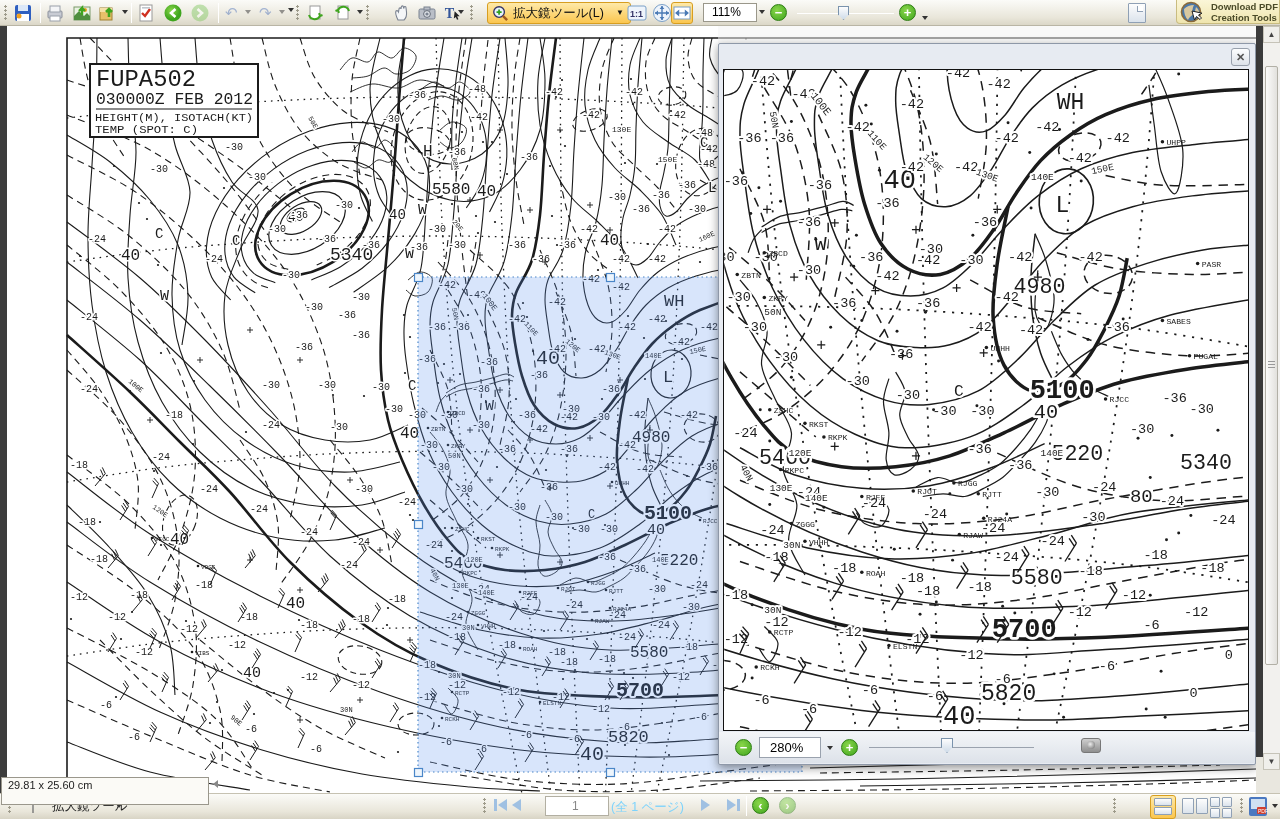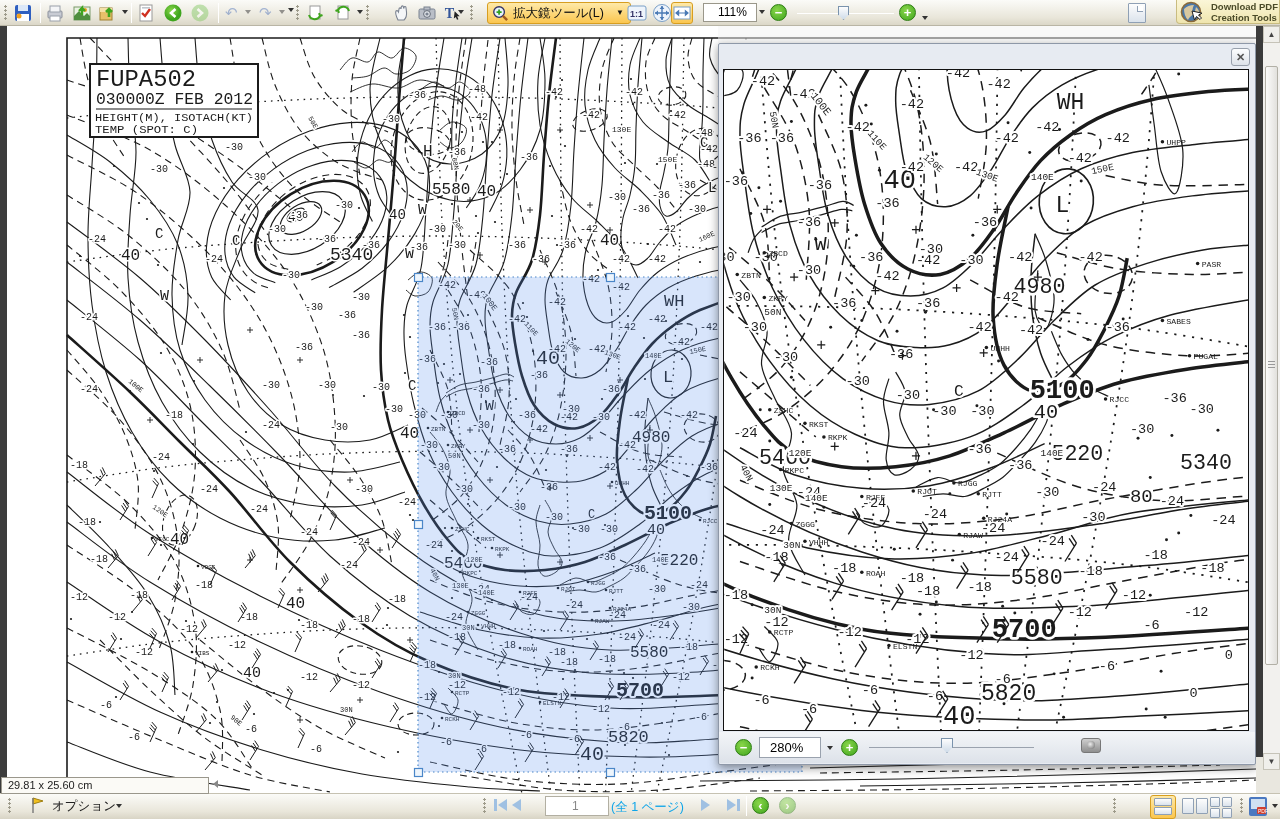--- a/index.html
+++ b/index.html
@@ -3,33 +3,33 @@
 *{margin:0;padding:0;box-sizing:border-box}
 body{width:1280px;height:819px;overflow:hidden;position:relative;font-family:"Liberation Sans",sans-serif;background:#3c3c3c}
 .abs{position:absolute}
 .tb-top{left:0;top:0;width:1280px;height:26px;background:linear-gradient(#fbfbf8,#e9e6da 70%,#dbd7c8);border-bottom:1px solid #b9b5a5}
 .grip{width:4px;height:16px;top:5px;background-image:radial-gradient(circle at 1.5px 1.5px,#9d9a8a 1px,transparent 1.2px);background-size:4px 4px}
 .vsep{width:1px;height:20px;top:3px;background:#c4c0b0;border-right:1px solid #fff}
 .ico{top:3px;width:20px;height:20px}
 .dn{top:10px;width:0;height:0;border-left:3px solid transparent;border-right:3px solid transparent;border-top:4px solid #333}
 .dn2{top:16px;width:7px;height:5px}
 .magbtn{left:487px;top:2px;width:144px;height:22px;background:linear-gradient(#fee9a8,#fbc64f);border:1px solid #d79e20;border-radius:3px;font-size:12.5px;color:#111;line-height:20px}
-.zoombox{left:703px;top:3px;width:54px;height:19px;background:#fff;border:1px solid #9a978a;font-size:12px;line-height:17px;padding-left:14px}
+.zoombox{left:703px;top:3px;width:54px;height:19px;background:#fff;border:1px solid #9a978a;font-size:12px;line-height:17px;padding-left:8px}
 .orangebox{background:linear-gradient(#fee9a8,#fbc64f);border:1px solid #d79e20;border-radius:3px}
 .dlbtn{left:1176px;top:0;width:104px;height:24px;background:linear-gradient(#fbf6d8,#efe5ae);border:1px solid #c9bc80;border-top:none;border-radius:0 0 0 4px;color:#4a4a28;font-size:9.5px;font-weight:bold;line-height:11px;padding:1px 0 0 34px;white-space:nowrap}
 .mag{left:718px;top:43px;width:538px;height:722px;background:#e7ebf2;border:1px solid #8e98a8;border-radius:2px;box-shadow:0 3px 10px rgba(40,40,40,.5);}
 .magtitle{left:0;top:0;width:100%;height:25px;background:linear-gradient(#f5f8fc,#d9e1ee);border-bottom:1px solid #c8d0dc;color:#333;font-size:12px;line-height:24px;padding-left:9px}
 .magx{right:5px;top:4px;width:19px;height:18px;background:linear-gradient(#fcfdfe,#dde2e9);border:1px solid #98a0ac;border-radius:3px;color:#555;font-size:11px;font-weight:bold;text-align:center;line-height:16px}
 .magcontent{left:5px;top:26px;width:526px;height:662px;background:#fff;border:1.5px solid #111;overflow:hidden}
 .magbar{left:0;bottom:2px;width:100%;height:31px;background:linear-gradient(#f3f5f8,#dde2e9)}
 .gcirc{width:17px;height:17px;border-radius:50%;background:radial-gradient(circle at 40% 35%,#8ad64a,#3fa51e);border:1px solid #2d7d12;color:#fff;font-weight:bold;text-align:center;line-height:15px;font-size:13px}
 .scroll{left:1263px;top:26px;width:17px;height:744px;background:#f2f1ee}
 .sbtn{left:1263px;width:17px;height:17px;background:#f0efeb;border:1px solid #c6c3b8;text-align:center;color:#444;font-size:8px;line-height:15px}
 .sthumb{left:1265px;top:66px;width:13px;height:599px;background:linear-gradient(90deg,#fcfcfb,#e2e1dd);border:1px solid #b2b0a6;border-radius:2px}
-.tipbox{left:1px;top:777px;width:208px;height:17px;background:#fbfaf6;border:1px solid #9a978c;font-size:11px;color:#222;line-height:15px;padding-left:6px}
+.tipbox{left:1px;top:777px;width:208px;height:28px;background:#fbfaf6;border:1px solid #9a978c;font-size:11px;color:#222;line-height:15px;padding-left:6px}
 .tb-bot{left:0;top:793px;width:1280px;height:26px;background:linear-gradient(#fbfbf8,#e9e6da 70%,#d8d4c5);border-top:1px solid #c6c2b2}
 .bluetri-r{width:0;height:0;border-top:6px solid transparent;border-bottom:6px solid transparent;border-left:9px solid #9fc0e2}
 .bluetri-l{width:0;height:0;border-top:6px solid transparent;border-bottom:6px solid transparent;border-right:9px solid #9fc0e2}
 .pgico{top:3px;width:18px;height:20px;background:linear-gradient(#fdfdfd,#dbe3ec);border:1px solid #8fa0b5;border-radius:1px}
 </style></head><body>
 
 <svg class="abs" style="left:0;top:0" width="1280" height="819" viewBox="0 0 1280 819">
 <defs>
       <g id="chart">
 <path d="M67,793 L67,38 L1258,38" fill="none" stroke="#1b1b1b" stroke-width="1.6"></path>
@@ -854,31 +854,31 @@
     <path d="M16 6 Q20 9 19 15 Q16 13 15 10Z" fill="#d8c8a0"></path>
     <path d="M12 10 l2.5 9 2 -3.5 3.5 3 1.5 -1.5 -3 -3 3.5 -1.8Z" fill="#fff" stroke="#222" stroke-width="1"></path>
   </svg>
 
 <div class="abs tb-bot"></div>
 <div class="abs grip" style="left:8px;top:798px"></div>
 <svg class="abs" style="left:30px;top:796px" width="16" height="18" viewBox="0 0 16 18">
     <path d="M3 2 L13 5 L3 8Z" fill="#f2c020" stroke="#a08010"></path>
     <path d="M3 2 V17" stroke="#777" stroke-width="1.4"></path>
   </svg>
-<div class="abs" style="left:52px;top:798px;font-size:12.5px;color:#222">オプション</div>
+<div class="abs" style="left:52px;top:798px;font-size:12.5px;color:#222">拡大鏡ツール</div>
 <div class="abs dn" style="left:116px;top:804px"></div>
 <div class="abs grip" style="left:483px;top:798px"></div>
 <svg class="abs" style="left:492px;top:797px" width="18" height="16" viewBox="0 0 18 16">
     <rect x="2" y="2" width="3" height="12" fill="#9fc0e2"></rect>
     <path d="M15 2 L6 8 L15 14Z" fill="#9fc0e2"></path>
   </svg>
 <div class="abs bluetri-l" style="left:512px;top:799px"></div>
 <div class="abs" style="left:545px;top:796px;width:64px;height:20px;background:#fff;border:1px solid #b2afa2"></div>
 <div class="abs" style="left:572px;top:799px;font-size:12px;color:#888">1</div>
-<div class="abs" style="left:611px;top:799px;font-size:12.5px;color:#0ea5e9">(全 1 ページ)</div>
+<div class="abs" style="left:611px;top:799px;font-size:12.5px;color:#7dd3fc">(全 1 ページ)</div>
 <div class="abs bluetri-r" style="left:701px;top:799px"></div>
 <svg class="abs" style="left:724px;top:797px" width="18" height="16" viewBox="0 0 18 16">
     <path d="M3 2 L12 8 L3 14Z" fill="#9fc0e2"></path>
     <rect x="13" y="2" width="3" height="12" fill="#9fc0e2"></rect>
   </svg>
 <div class="abs vsep" style="left:746px;top:796px"></div>
 <div class="abs gcirc" style="left:752px;top:797px" title="">‹</div>
 <div class="abs gcirc" style="left:779px;top:797px;opacity:.45">›</div>
 <div class="abs grip" style="left:1113px;top:798px"></div>
 <div class="abs pgico" style="left:1128px">

